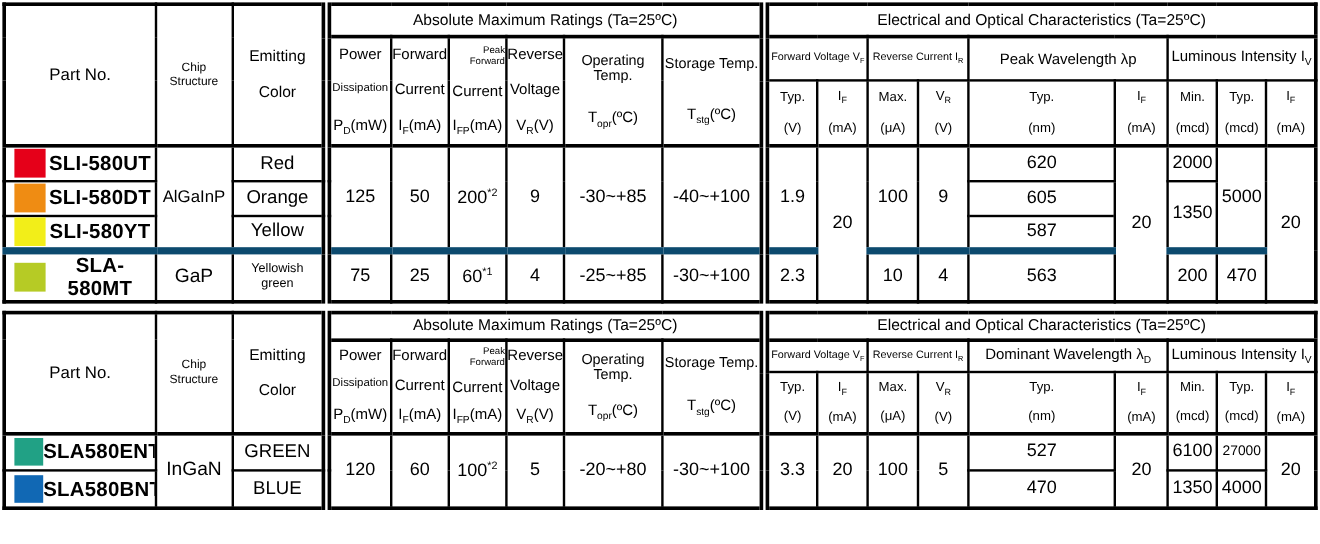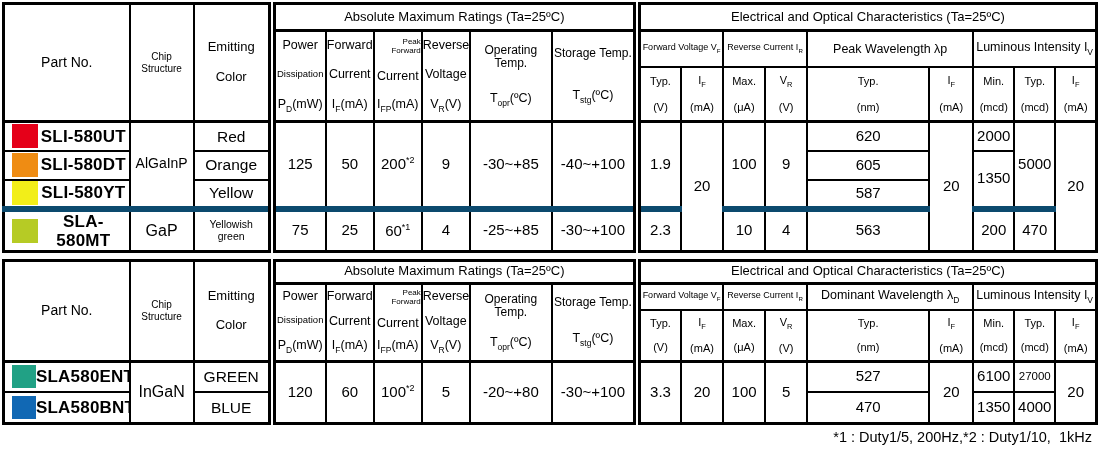--- a/index.html
+++ b/index.html
@@ -452,15 +452,14 @@
             </div>
           </td>
       <td class="color-val">BLUE</td>
       <td class="val">470</td>
       <td class="val">1350</td>
       <td class="val">4000</td>
     </tr>
   </tbody>
     </table>
 
-  <div class="footnote">*1 : Duty1/5, 200Hz,*2 : Duty1/10,  1kHz</div>
 
 </div>
 
 </body></html>

